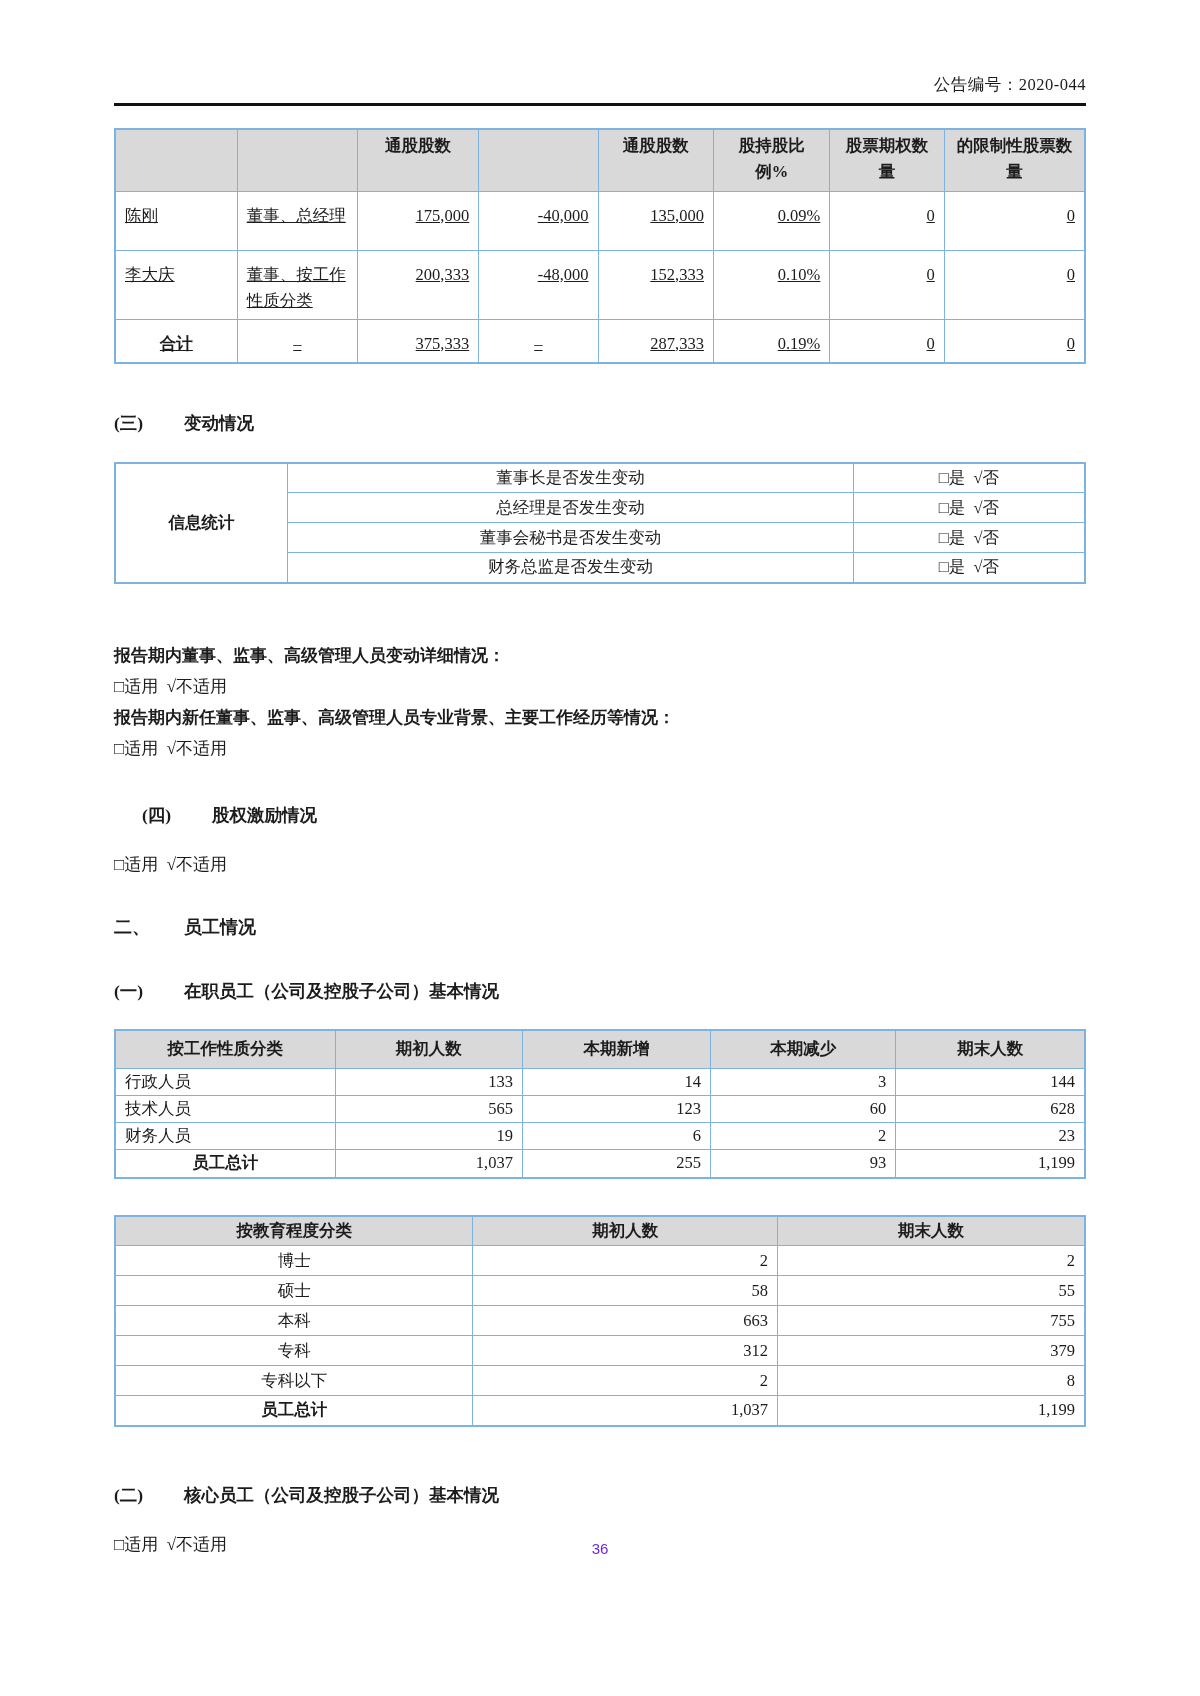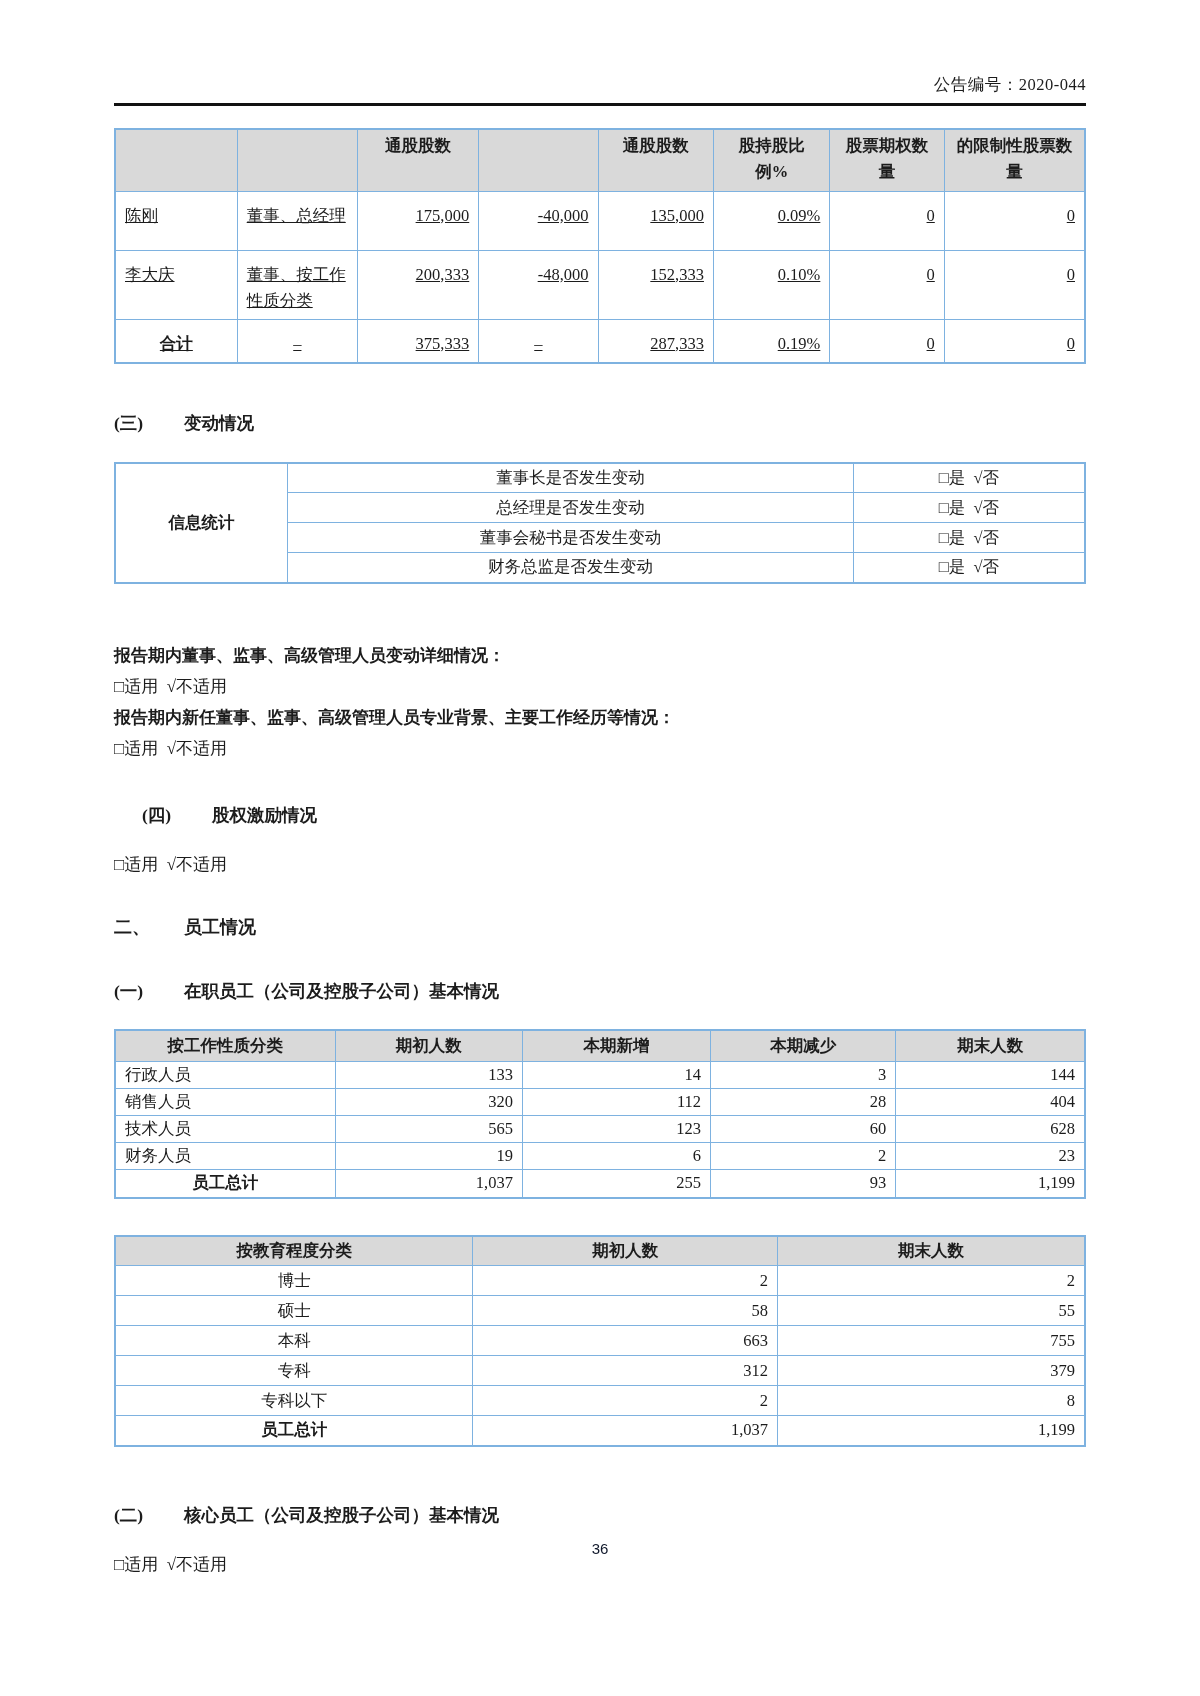--- a/index.html
+++ b/index.html
@@ -68,36 +68,36 @@
   .para.b { font-weight: bold; }
 
   .h-sec4 { margin-top: 39px; margin-left: 28px; }
   .apply-line { margin-top: 24px; line-height: 28px; }
 
   .h-sec-2 { margin-top: 36px; font-size: 18px; }
   .h-sec2-1 { margin-top: 40px; }
 
   .tbl-work { margin-top: 26px; }
   .tbl-work td { height: 26px; padding-top: 0; padding-bottom: 0; vertical-align: middle; }
-  .tbl-work tr.thead td { height: 32px; }
+  .tbl-work tr.thead td { height: 39px; }
   .tbl-work tr.total td { height: 28px; }
 
   .tbl-edu { margin-top: 36px; }
   .tbl-edu td { height: 30px; padding-top: 1px; padding-bottom: 1px; vertical-align: middle; }
 
   .h-sec2-2 { margin-top: 56px; }
 
   .page-number {
     position: absolute;
     left: 0; top: 1540px;
     width: 100%;
     text-align: center;
     font-family: "Liberation Sans", "DejaVu Sans", sans-serif;
     font-size: 15px;
-    color: #0f172a;
+    color: #6d28d9;
   }
 </style>
 </head>
 <body>
 
 <div class="content">
 
   <div class="doc-number">公告编号：2020-044</div>
   <div class="top-rule"></div>
 
@@ -224,27 +224,20 @@
       <td class="hdr">期末人数</td>
     </tr>
     <tr>
       <td class="al">行政人员</td>
       <td class="ar">133</td>
       <td class="ar">14</td>
       <td class="ar">3</td>
       <td class="ar">144</td>
     </tr>
     <tr>
-      <td class="al">销售人员</td>
-      <td class="ar">320</td>
-      <td class="ar">112</td>
-      <td class="ar">28</td>
-      <td class="ar">404</td>
-    </tr>
-    <tr>
       <td class="al">技术人员</td>
       <td class="ar">565</td>
       <td class="ar">123</td>
       <td class="ar">60</td>
       <td class="ar">628</td>
     </tr>
     <tr>
       <td class="al">财务人员</td>
       <td class="ar">19</td>
       <td class="ar">6</td>

